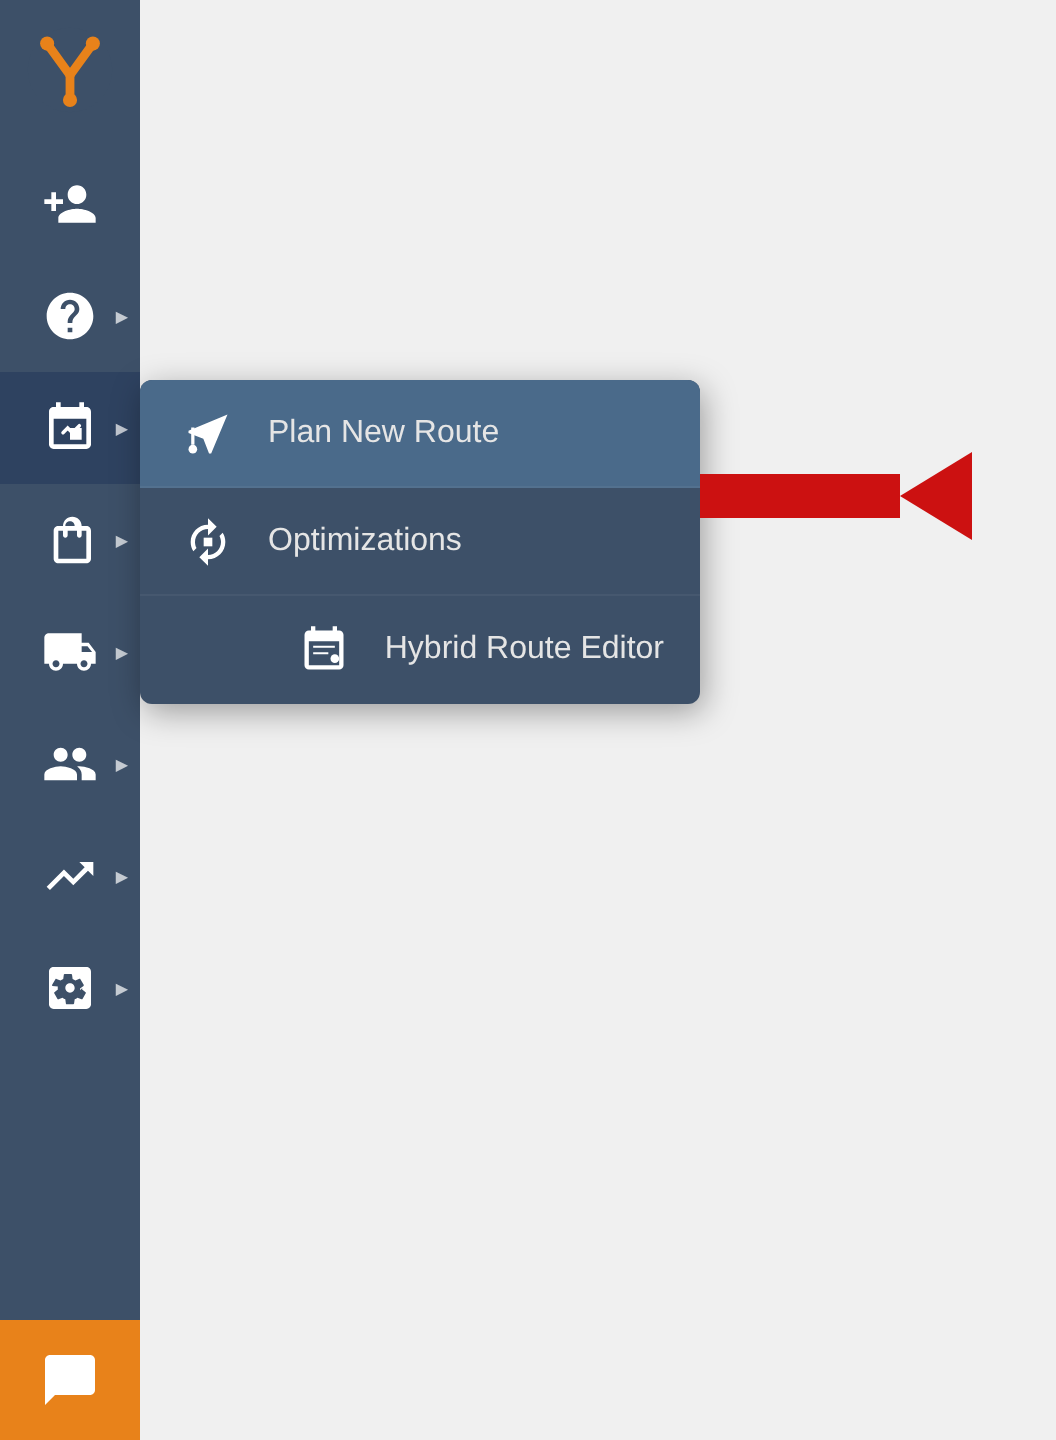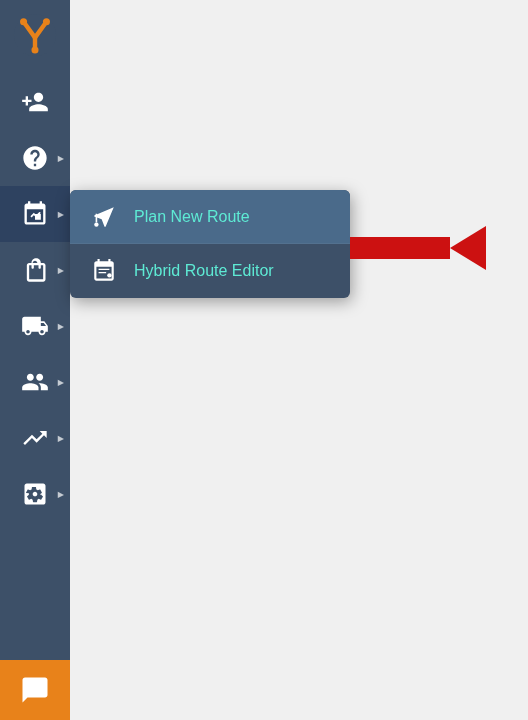--- a/index.html
+++ b/index.html
@@ -92,40 +92,41 @@
       align-items: center;
       padding: 0 18px;
       height: 54px;
       cursor: pointer;
       color: white;
       border-bottom: 1px solid rgba(255,255,255,0.05);
     }
 
     .submenu-item:last-child {
       border-bottom: none;
+      justify-content: flex-end;
     }
 
     .submenu-item.active {
       background: #4a6a8a;
     }
 
     .submenu-icon {
       width: 32px;
       height: 32px;
       margin-right: 14px;
       display: flex;
       align-items: center;
       justify-content: center;
       font-size: 20px;
       flex-shrink: 0;
     }
 
     .submenu-label {
       font-size: 16px;
-      color: #5eead4;
+      color: #e5e5e5;
       font-weight: 400;
     }
 
     
     .red-arrow {
       position: absolute;
       top: 226px;
       left: 350px;
       display: flex;
       align-items: center;
@@ -250,20 +251,29 @@
         <path d="M9 9l3 3" stroke="white" stroke-width="1.5" fill="none"></path>
         <circle cx="5" cy="19" r="2" fill="white"></circle>
         <path d="M5 17V9" stroke="white" stroke-width="1.5"></path>
       </svg>
     </div>
     <span class="submenu-label">Plan New Route</span>
   </div>
 
 
 
+  <div class="submenu-item">
+    <div class="submenu-icon">
+      <svg width="26" height="26" viewBox="0 0 24 24" fill="white">
+        <path d="M12 6v3l4-4-4-4v3c-4.42 0-8 3.58-8 8 0 1.57.46 3.03 1.24 4.26L6.7 14.8c-.45-.83-.7-1.79-.7-2.8 0-3.31 2.69-6 6-6zm6.76 1.74L17.3 9.2c.44.84.7 1.79.7 2.8 0 3.31-2.69 6-6 6v-3l-4 4 4 4v-3c4.42 0 8-3.58 8-8 0-1.57-.46-3.03-1.24-4.26z"></path>
+        <rect x="10" y="10" width="4" height="4" fill="white"></rect>
+      </svg>
+    </div>
+    <span class="submenu-label">Optimizations</span>
+  </div>
 
 
   <div class="submenu-item">
     <div class="submenu-icon">
       <svg width="26" height="26" viewBox="0 0 24 24" fill="white">
         <path d="M19 3h-1V1h-2v2H8V1H6v2H5c-1.11 0-1.99.9-1.99 2L3 19c0 1.1.89 2 2 2h14c1.1 0 2-.9 2-2V5c0-1.1-.9-2-2-2zm0 16H5V8h14v11z"></path>
         <path d="M7 10h10v1H7zm0 3h7v1H7z"></path>
         <circle cx="17" cy="16" r="2" fill="white"></circle>
       </svg>
     </div>

